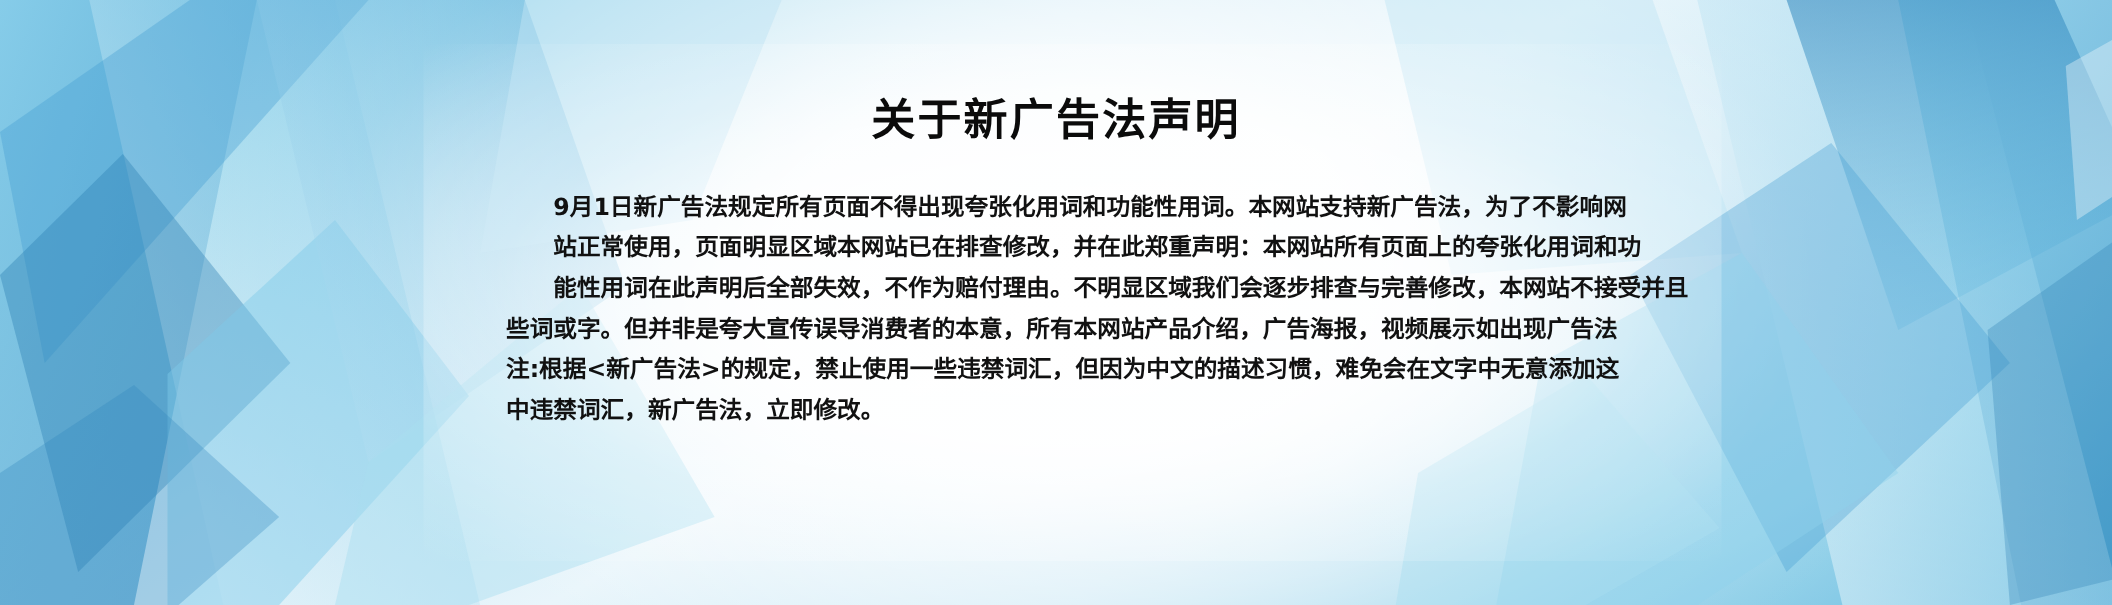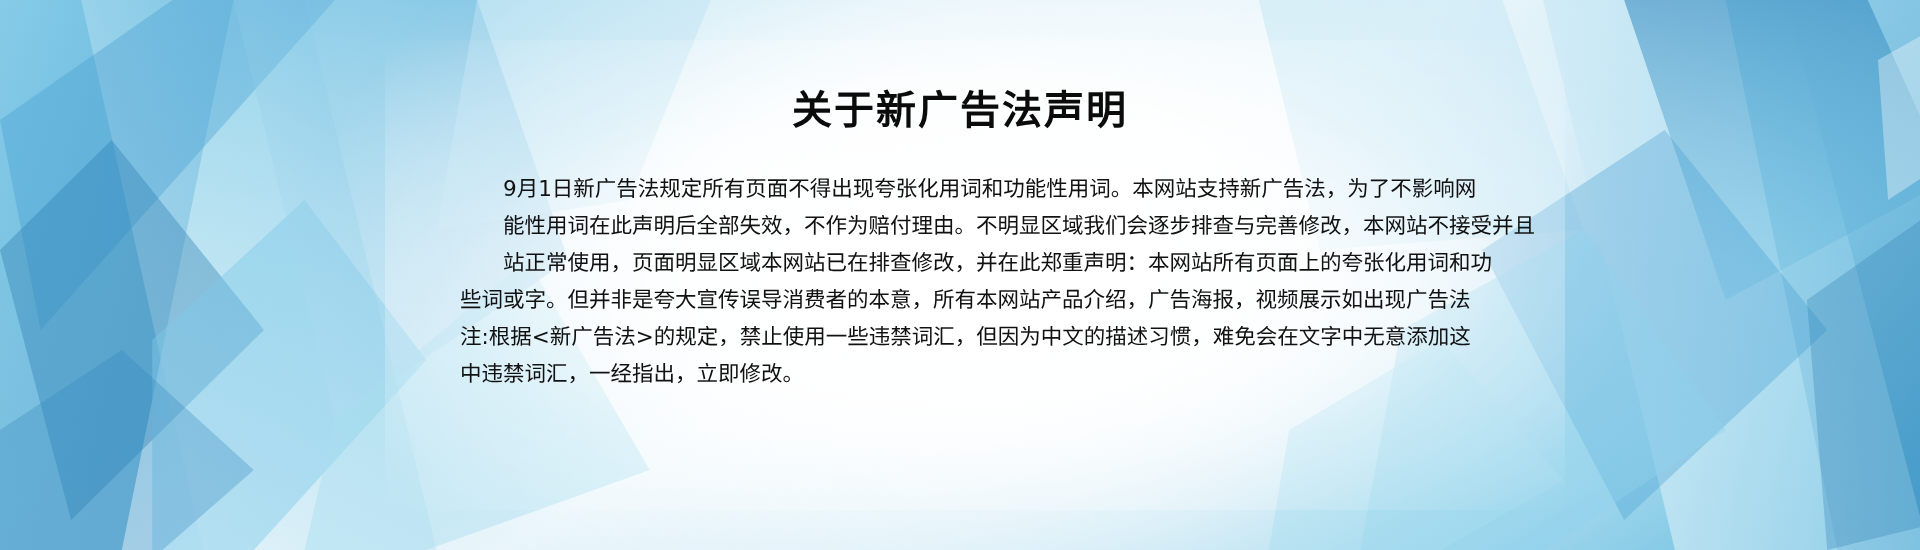--- a/index.html
+++ b/index.html
@@ -33,20 +33,21 @@
     text-align:center;
     font-size:40px;font-weight:bold;color:#0b0b0b;
     letter-spacing:2px;line-height:1.1;
     font-family:"DejaVu Sans","Liberation Sans",sans-serif;
   }
   .body-block{
     position:absolute;top:170px;left:460px;width:1000px;
     color:#111;font-size:21.5px;line-height:37px;
     text-align:justify;text-justify:inter-ideograph;
     font-family:"DejaVu Sans","Liberation Sans",sans-serif;
+    font-weight:bold;
   }
   .para{margin:0;}
   .para.first{text-indent:2em;}
   .para p{margin:0;white-space:nowrap;}
 </style>
 </head>
 <body>
 
 <div class="banner">
 
@@ -93,23 +94,23 @@
   </svg>
 
   <div class="glow-center"></div>
 
   <div class="content">
     <div class="title">关于新广告法声明</div>
 
     <div class="body-block">
       <div class="para first">
         <p>9月1日新广告法规定所有页面不得出现夸张化用词和功能性用词。本网站支持新广告法，为了不影响网</p>
+        <p>站正常使用，页面明显区域本网站已在排查修改，并在此郑重声明：本网站所有页面上的夸张化用词和功</p>
         <p>能性用词在此声明后全部失效，不作为赔付理由。不明显区域我们会逐步排查与完善修改，本网站不接受并且</p>
-        <p>站正常使用，页面明显区域本网站已在排查修改，并在此郑重声明：本网站所有页面上的夸张化用词和功</p>
       </div>
       <div class="para">
         <p>些词或字。但并非是夸大宣传误导消费者的本意，所有本网站产品介绍，广告海报，视频展示如出现广告法</p>
         <p>注:根据&lt;新广告法&gt;的规定，禁止使用一些违禁词汇，但因为中文的描述习惯，难免会在文字中无意添加这</p>
-        <p>中违禁词汇，一经指出，立即修改。</p>
+        <p>中违禁词汇，新广告法，立即修改。</p>
       </div>
     </div>
   </div>
 </div>
 
 </body></html>

